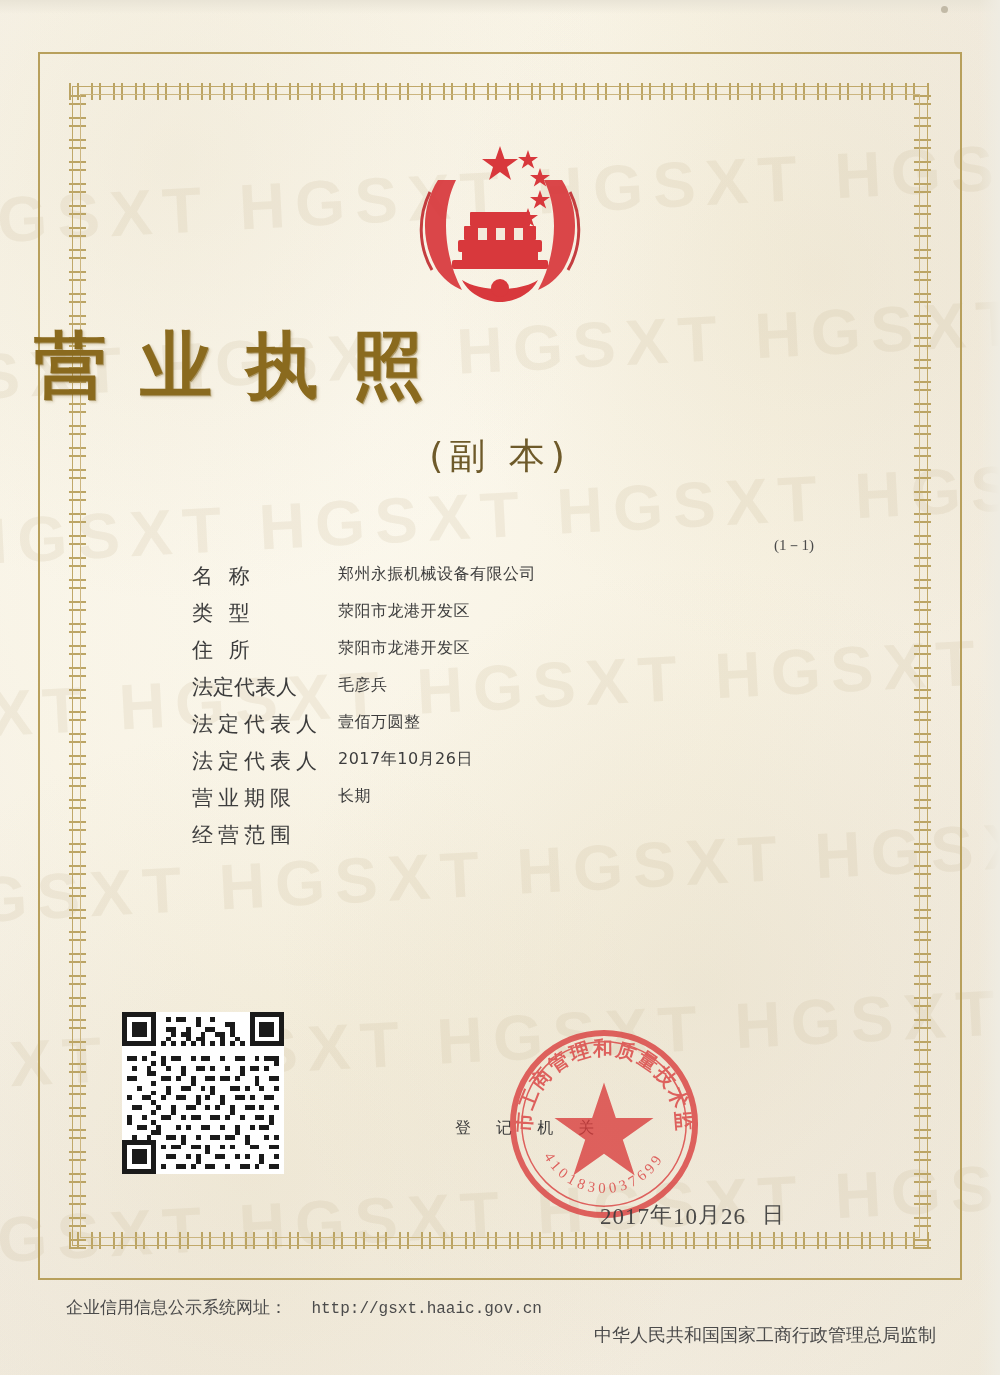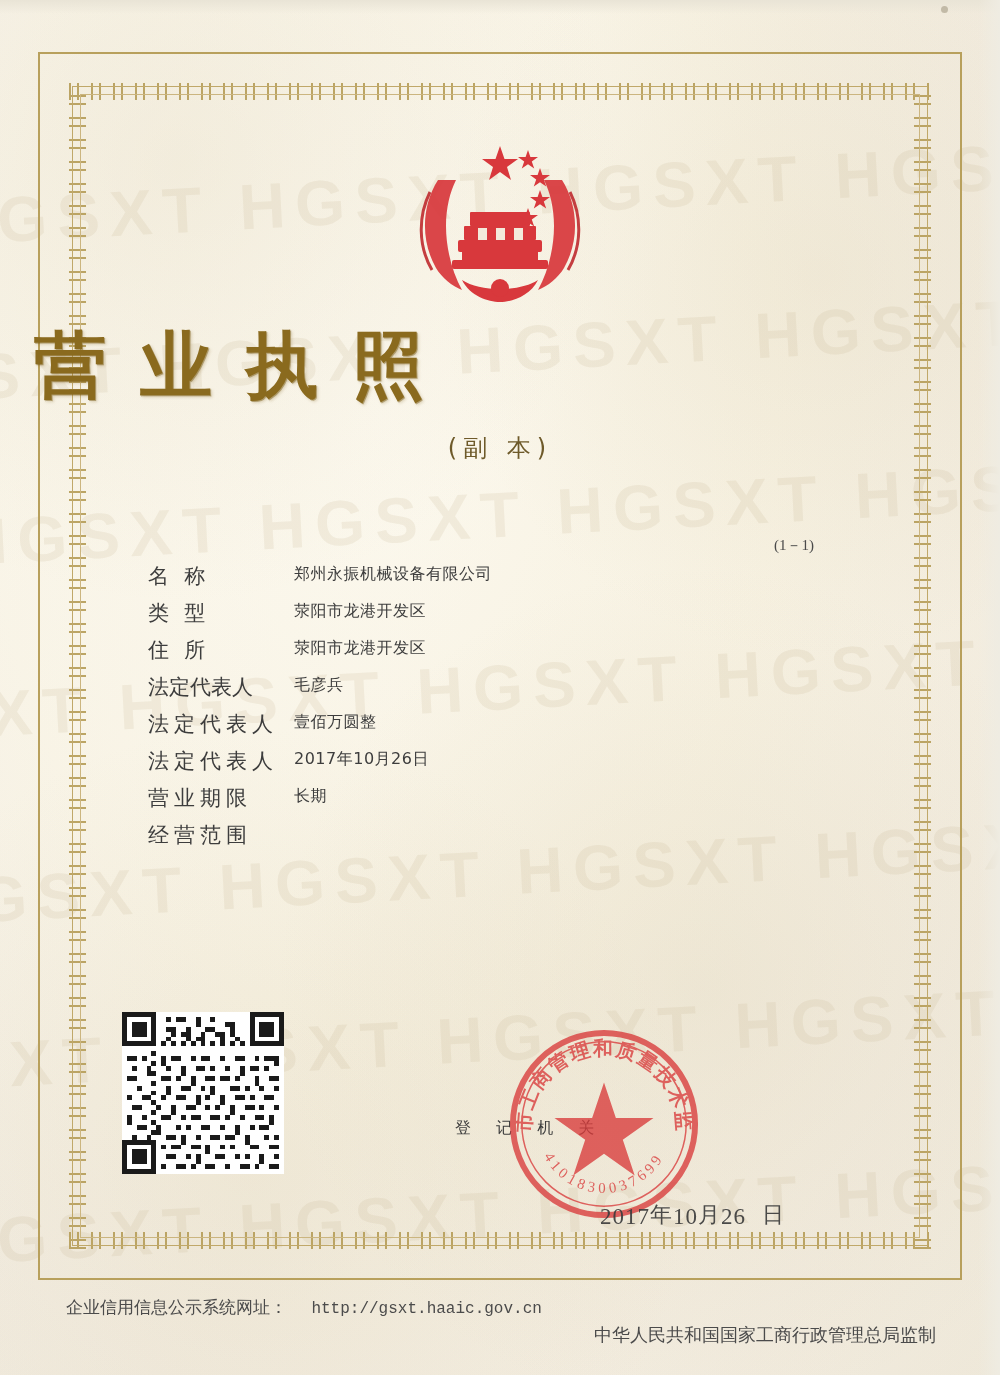--- a/index.html
+++ b/index.html
@@ -123,21 +123,21 @@
     text-shadow:
       1px 1px 0 rgba(120,90,20,0.45),
       2px 2px 3px rgba(130,100,30,0.25);
     font-family: "DejaVu Sans", sans-serif;
   }
   .subtitle {
     position: absolute;
     left: 0; right: 0;
     top: 432px;
     text-align: center;
-    font-size: 24px;
+    font-size: 36px;
     letter-spacing: 6px;
     color: #6e5a2a;
     font-family: "DejaVu Sans", sans-serif;
   }
 
   
   .credit-line {
     position: absolute;
     right: 186px;
     top: 504px;
@@ -172,23 +172,24 @@
   .field-row {
     display: flex;
     align-items: flex-start;
     margin-bottom: 9px;
   }
   .field-label {
     width: 146px;
     flex: 0 0 146px;
     font-size: 21px;
     color: #3d3d3d;
-    font-family: Liberation Serif, serif;
+    font-family: Liberation Sans, sans-serif;
     letter-spacing: 0px;
     white-space: nowrap;
+    margin-left: 44px;
   }
   .field-label.spread-3 { letter-spacing: 5px; }
   .field-value {
     font-size: 16px;
     color: #3d3d3d;
     font-family: "DejaVu Sans", sans-serif;
     line-height: 1.45;
     letter-spacing: 0.5px;
   }
   .field-row.scope .field-value {

